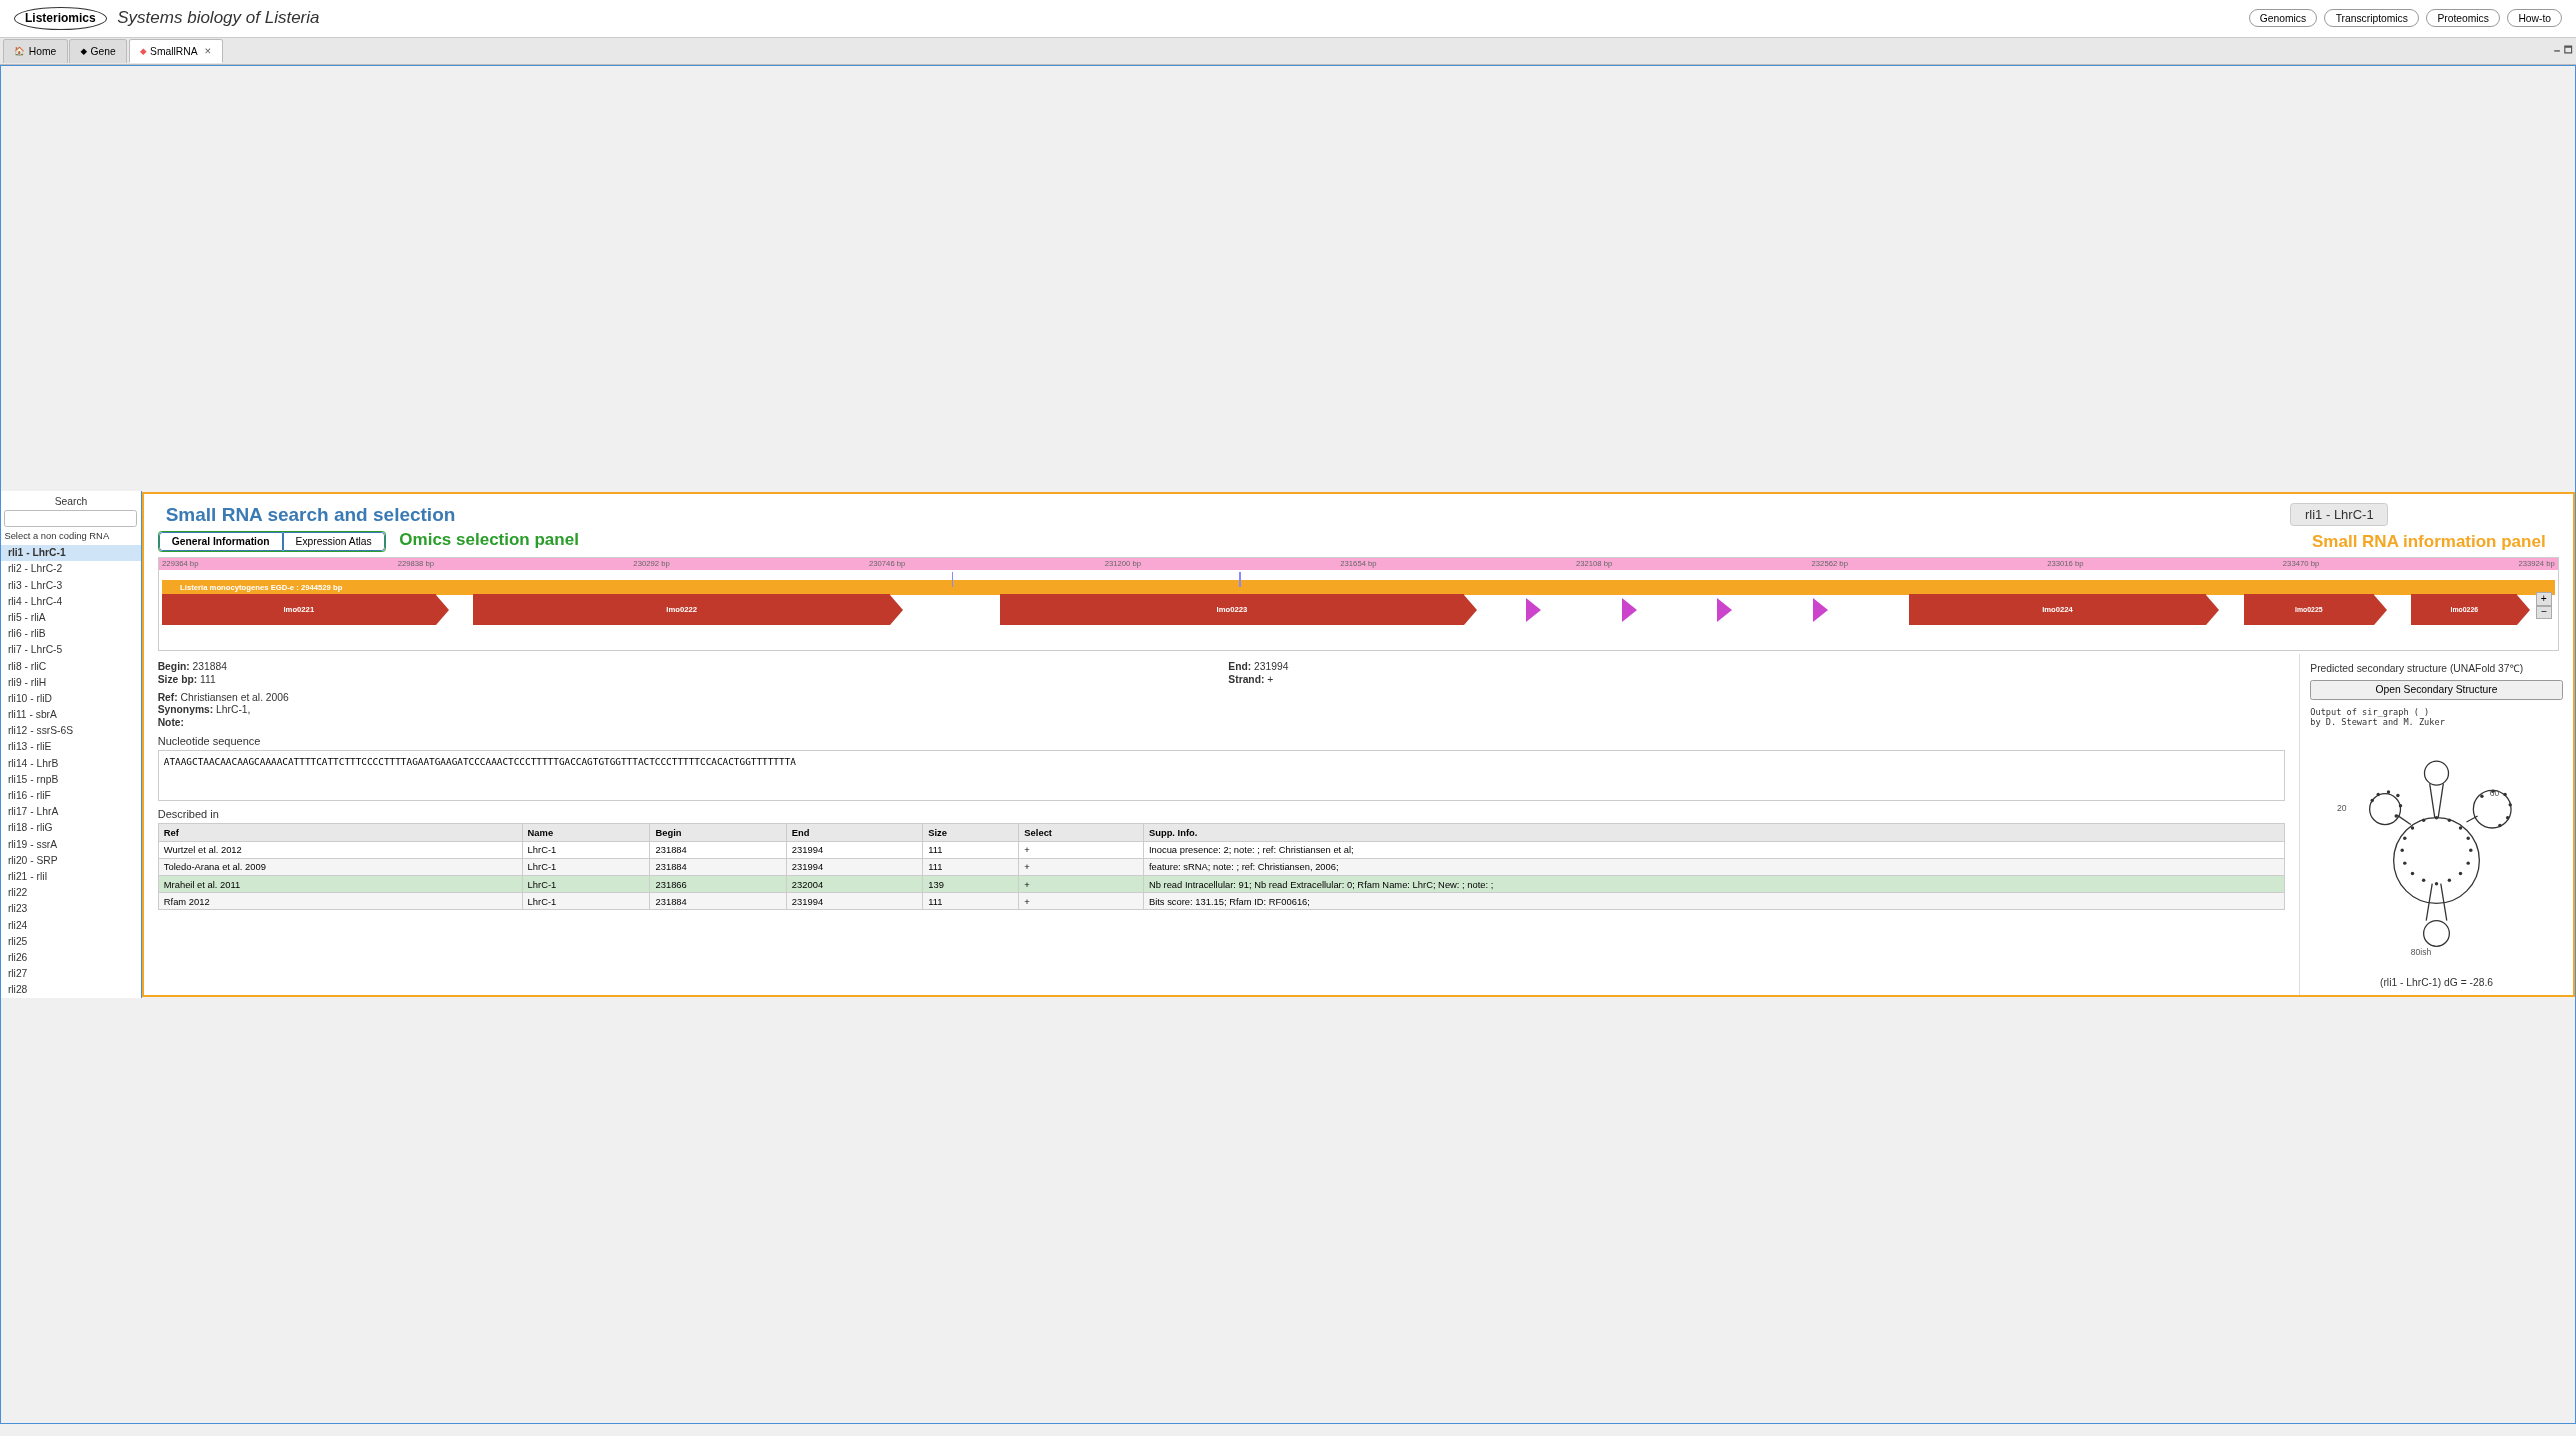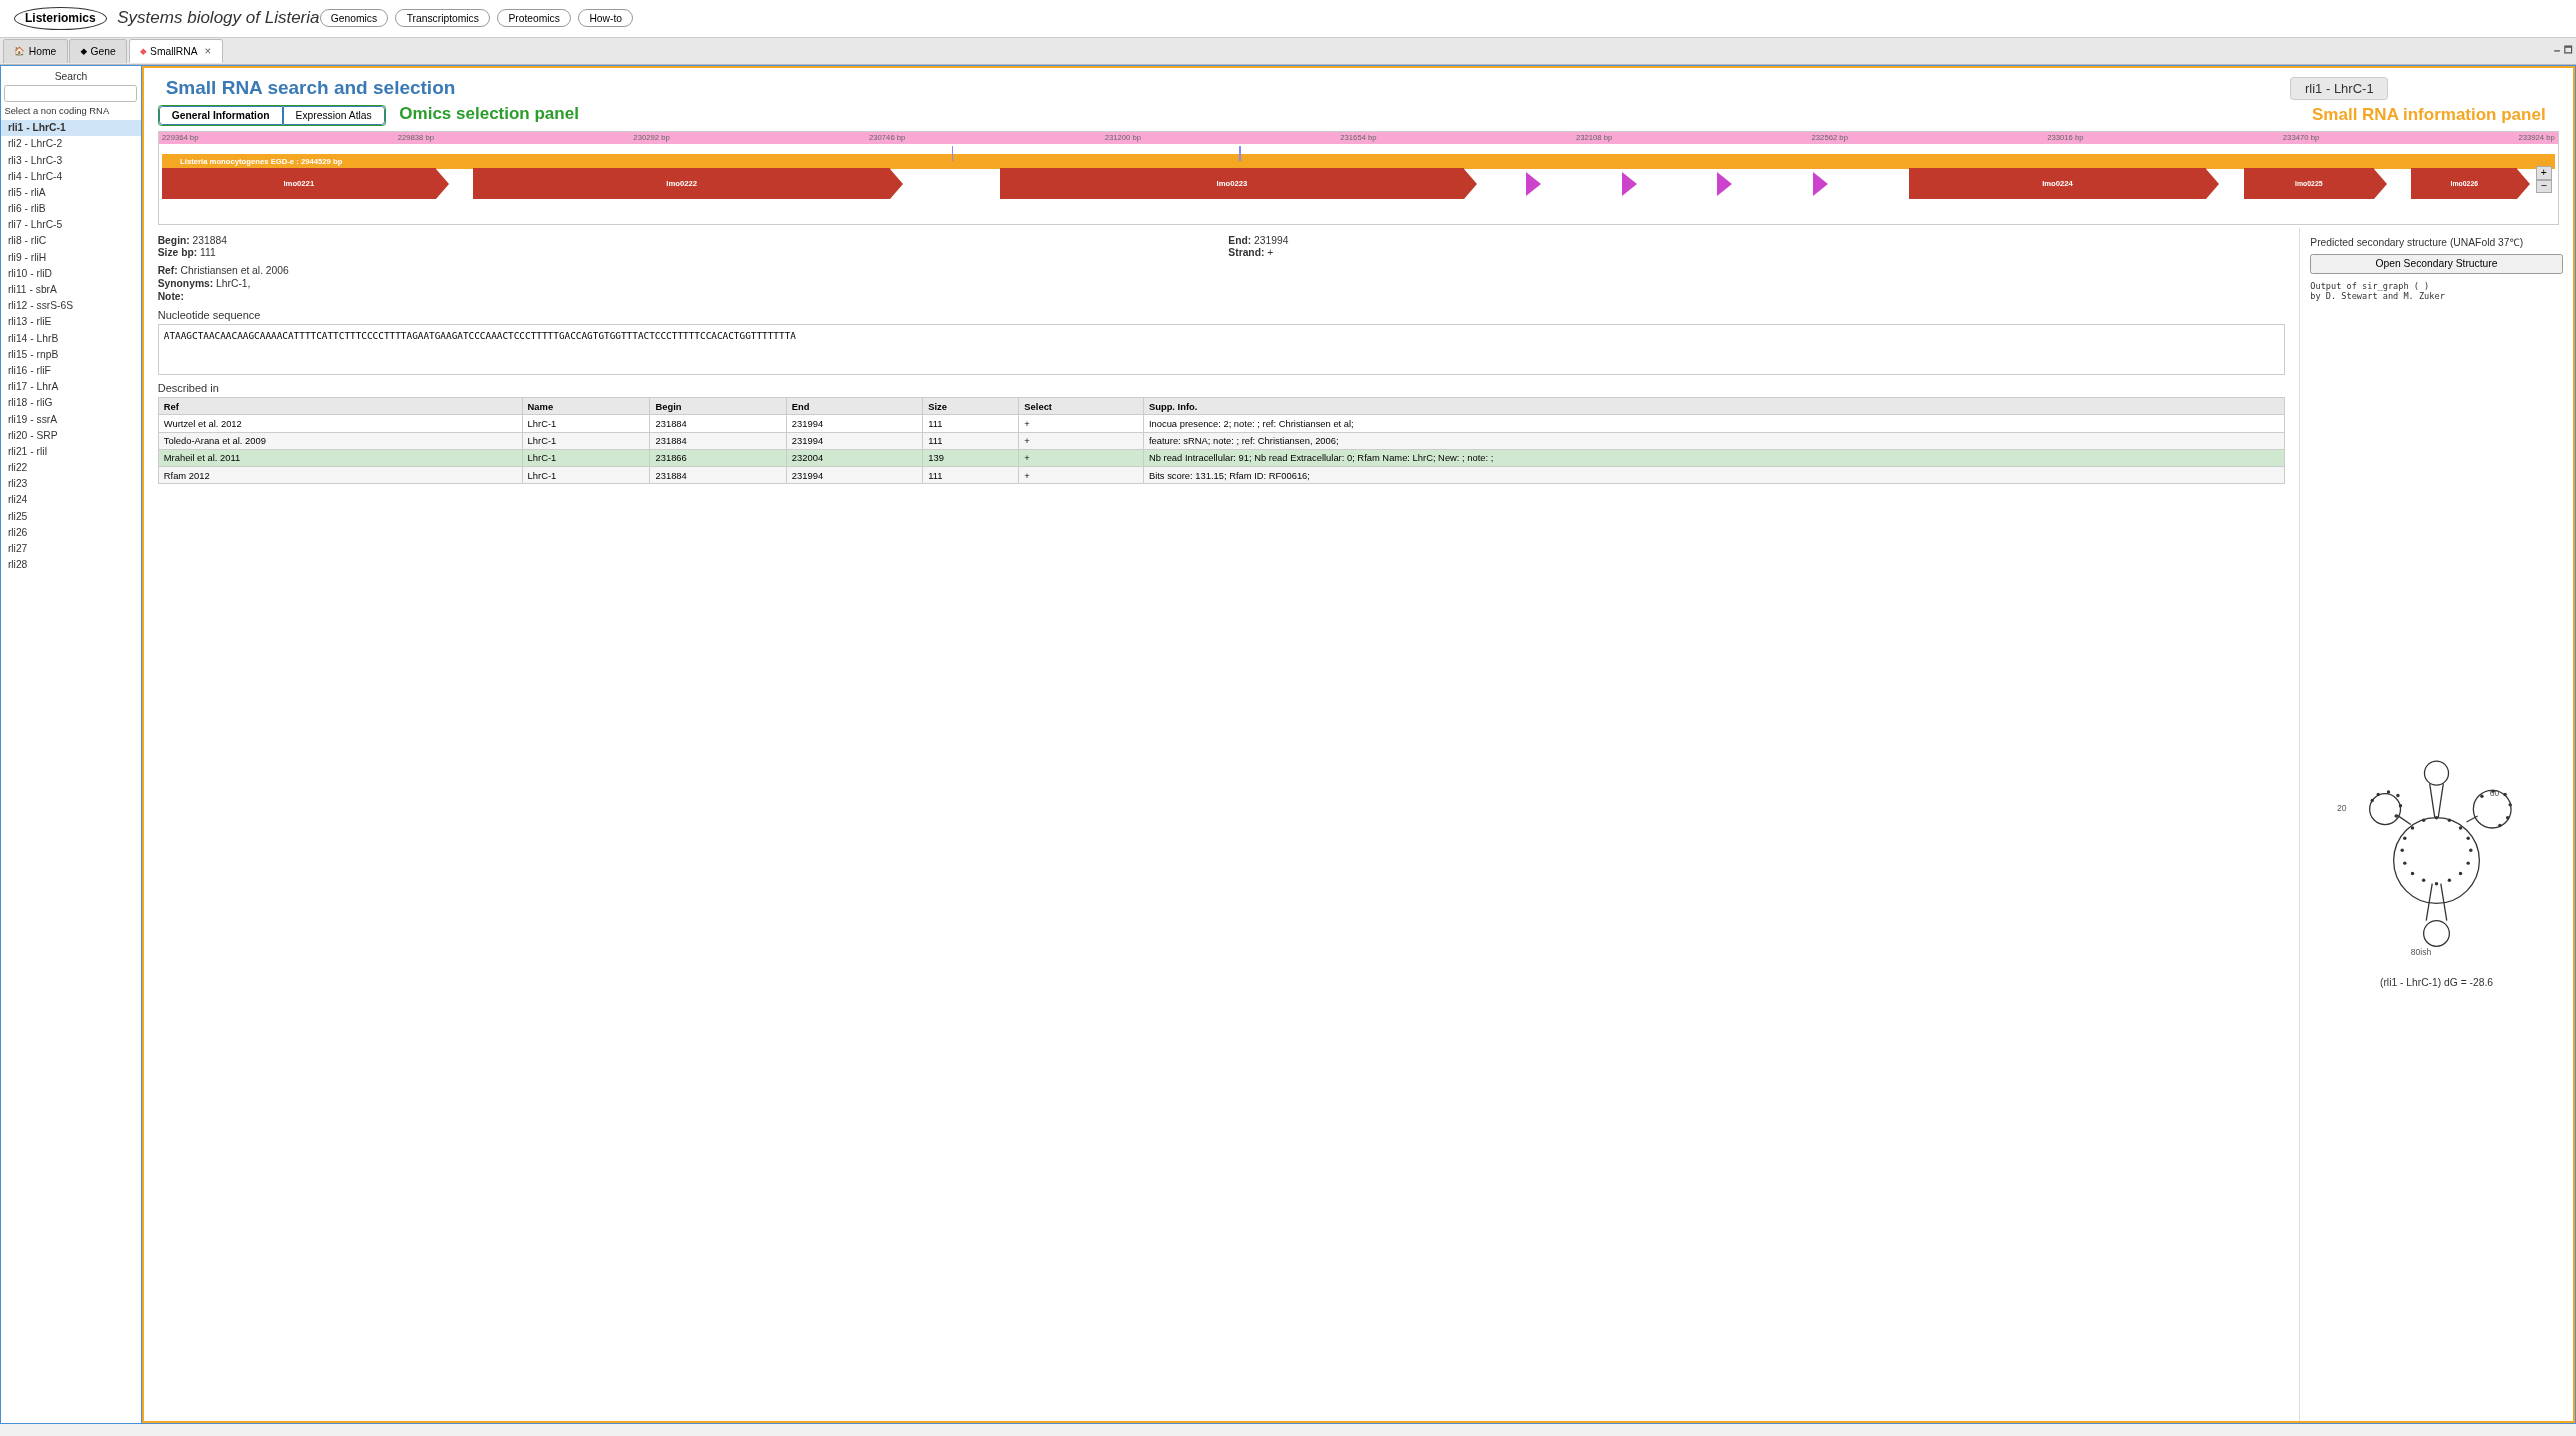--- a/index.html
+++ b/index.html
@@ -5,20 +5,21 @@
     * { box-sizing: border-box; margin: 0; padding: 0; }
     body { font-family: Arial, sans-serif; font-size: 10.3px; background: #f0f0f0; }
 
     
     .header {
       background: white;
       border-bottom: 0.9px solid #ccc;
       padding: 6.9px 13.7px;
       display: flex;
       align-items: center;
+      justify-content: space-between;
     }
     .logo-area { display: flex; align-items: center; gap: 10.3px; }
     .logo {
       border: 1.7px solid #333;
       border-radius: 50%;
       padding: 3.4px 10.3px;
       font-weight: bold;
       font-size: 12px;
       background: white;
     }
@@ -64,20 +65,21 @@
     }
     .tab-icon { font-size: 8.6px; }
     .tab-close { font-size: 8.6px; color: #666; margin-left: 3.4px; cursor: pointer; }
     .win-controls { margin-left: auto; display: flex; gap: 3.4px; font-size: 9.4px; color: #555; }
 
     
     .main-content {
       display: flex;
       height: calc(100vh - 77px);
       border: 1.7px solid #4a90d9;
+      align-items: center;
     }
 
     
     .sidebar {
       width: 141px;
       min-width: 141px;
       background: white;
       border-right: 1.7px solid #4a90d9;
       display: flex;
       flex-direction: column;

